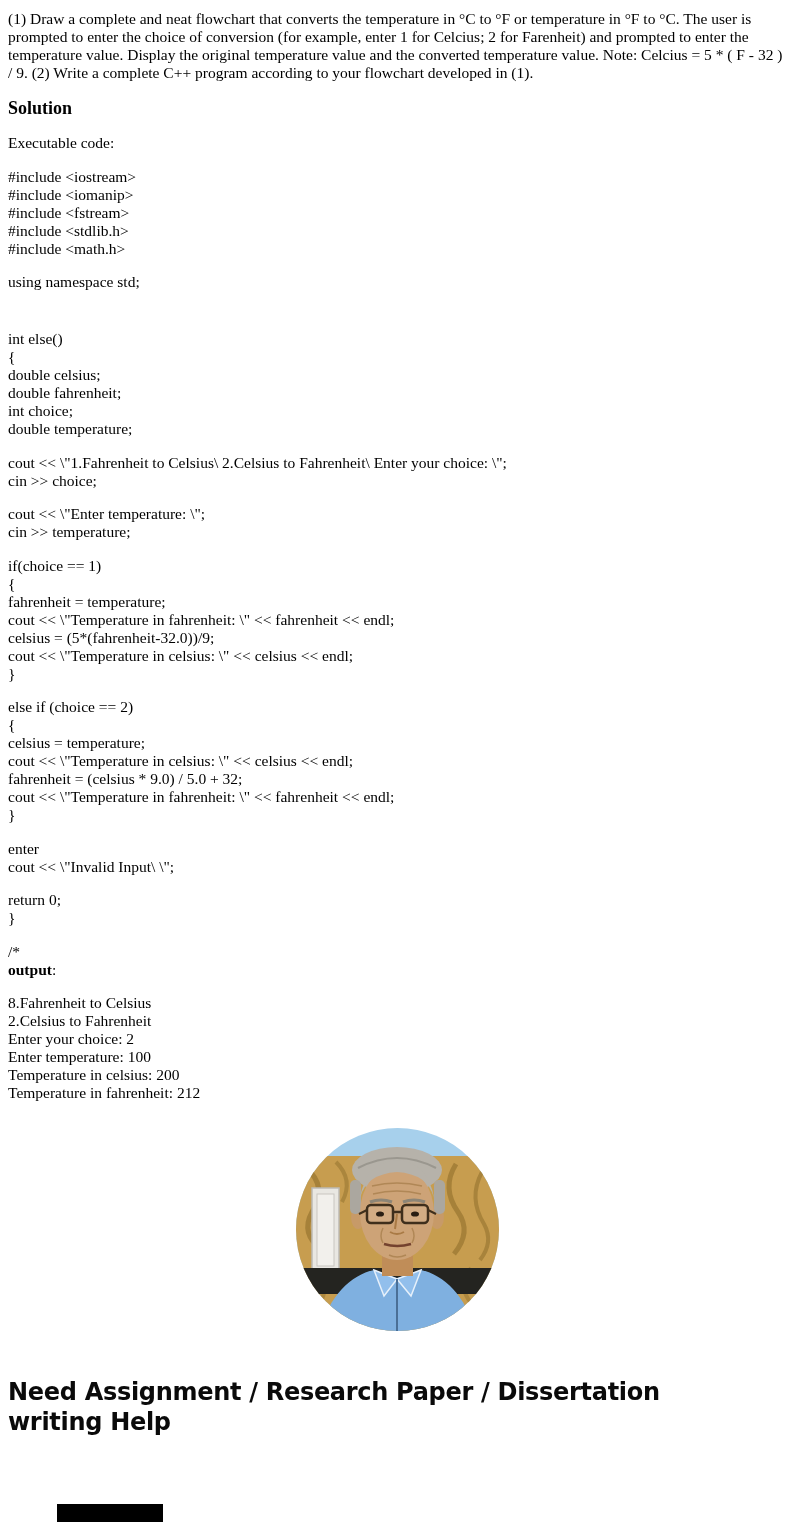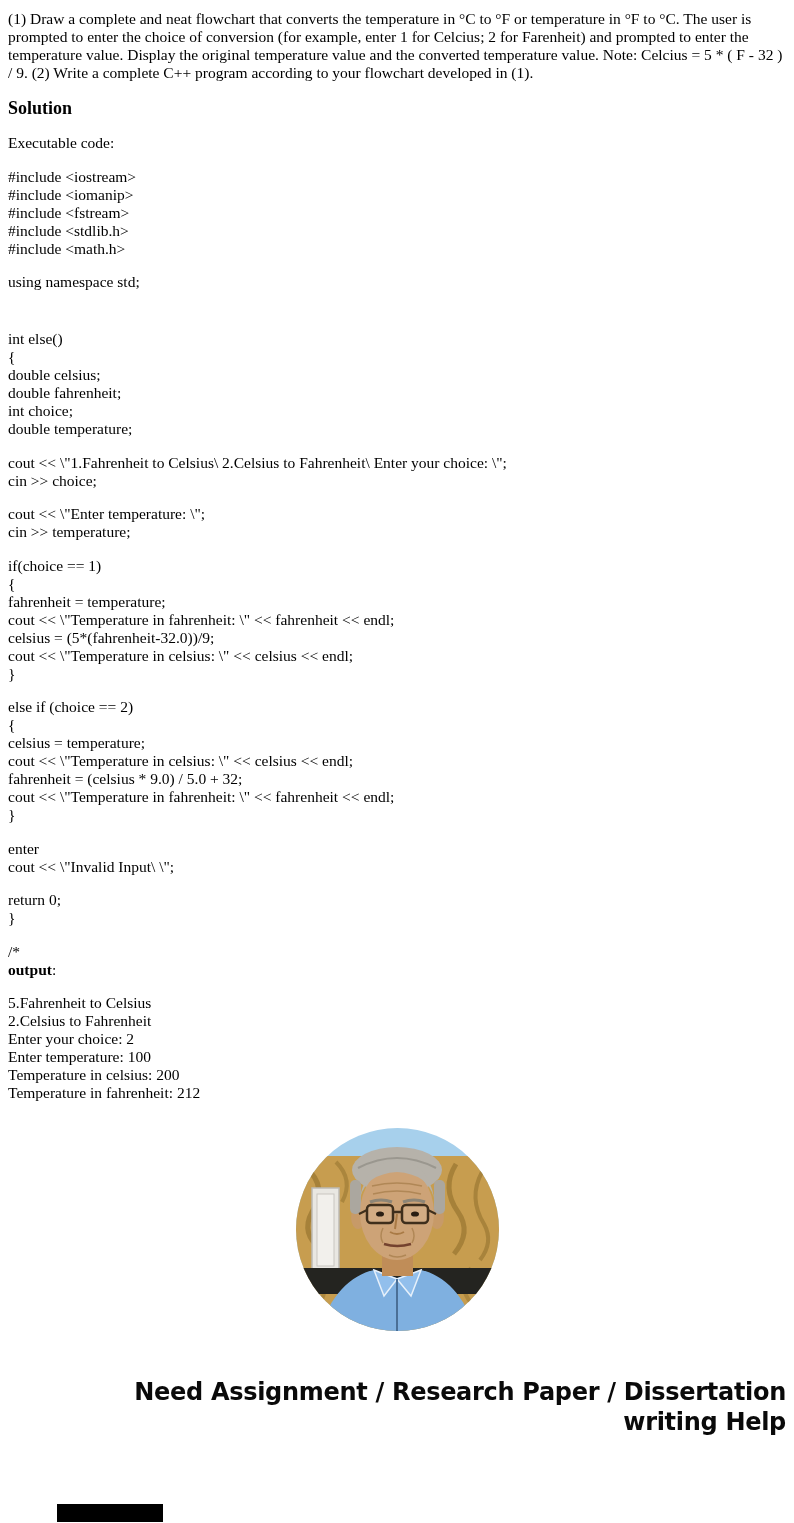--- a/index.html
+++ b/index.html
@@ -16,21 +16,21 @@
   h3.solution-h {
     font-size: 18px; line-height: 21px; margin: 7px 0;
     font-weight: bold; font-family: "Liberation Serif", serif;
   }
   .code-line { white-space: pre-wrap; }
   .blank-line { line-height: 8px; }
   .blank-line::before { content: "\a0"; }
   .avatar-wrap { text-align: center; margin-top: 26px; margin-bottom: 0; }
   .avatar-wrap svg { display: inline-block; vertical-align: top; }
   .footer {
-    margin-top: 46px; text-align: right;
+    margin-top: 46px; text-align: left;
     font-family: "DejaVu Sans", sans-serif;
     font-weight: bold; font-size: 24px; line-height: 30px;
     letter-spacing: -0.3px; color: #0a0a0a;
   }
   .black-bar {
     position: absolute; left: 57px; top: 1504px;
     width: 106px; height: 18px; background: #000000;
   }
 </style>
 </head>
@@ -104,21 +104,21 @@
       <div class="code-line">return 0;</div>
       <div class="code-line">}</div>
     </div>
 
   <div class="para">
     <div class="code-line">/*</div>
     <div class="code-line"><strong>output</strong><span>:</span></div>
   </div>
 
   <div class="para">
-      <div class="code-line">5.Fahrenheit to Celsius</div>
+      <div class="code-line">8.Fahrenheit to Celsius</div>
       <div class="code-line">2.Celsius to Fahrenheit</div>
       <div class="code-line">Enter your choice: 2</div>
       <div class="code-line">Enter temperature: 100</div>
       <div class="code-line">Temperature in celsius: 200</div>
       <div class="code-line">Temperature in fahrenheit: 212</div>
     </div>
 
   <div class="avatar-wrap">
     <svg width="203" height="203" viewBox="0 0 203 203" aria-hidden="true">
       <defs>

